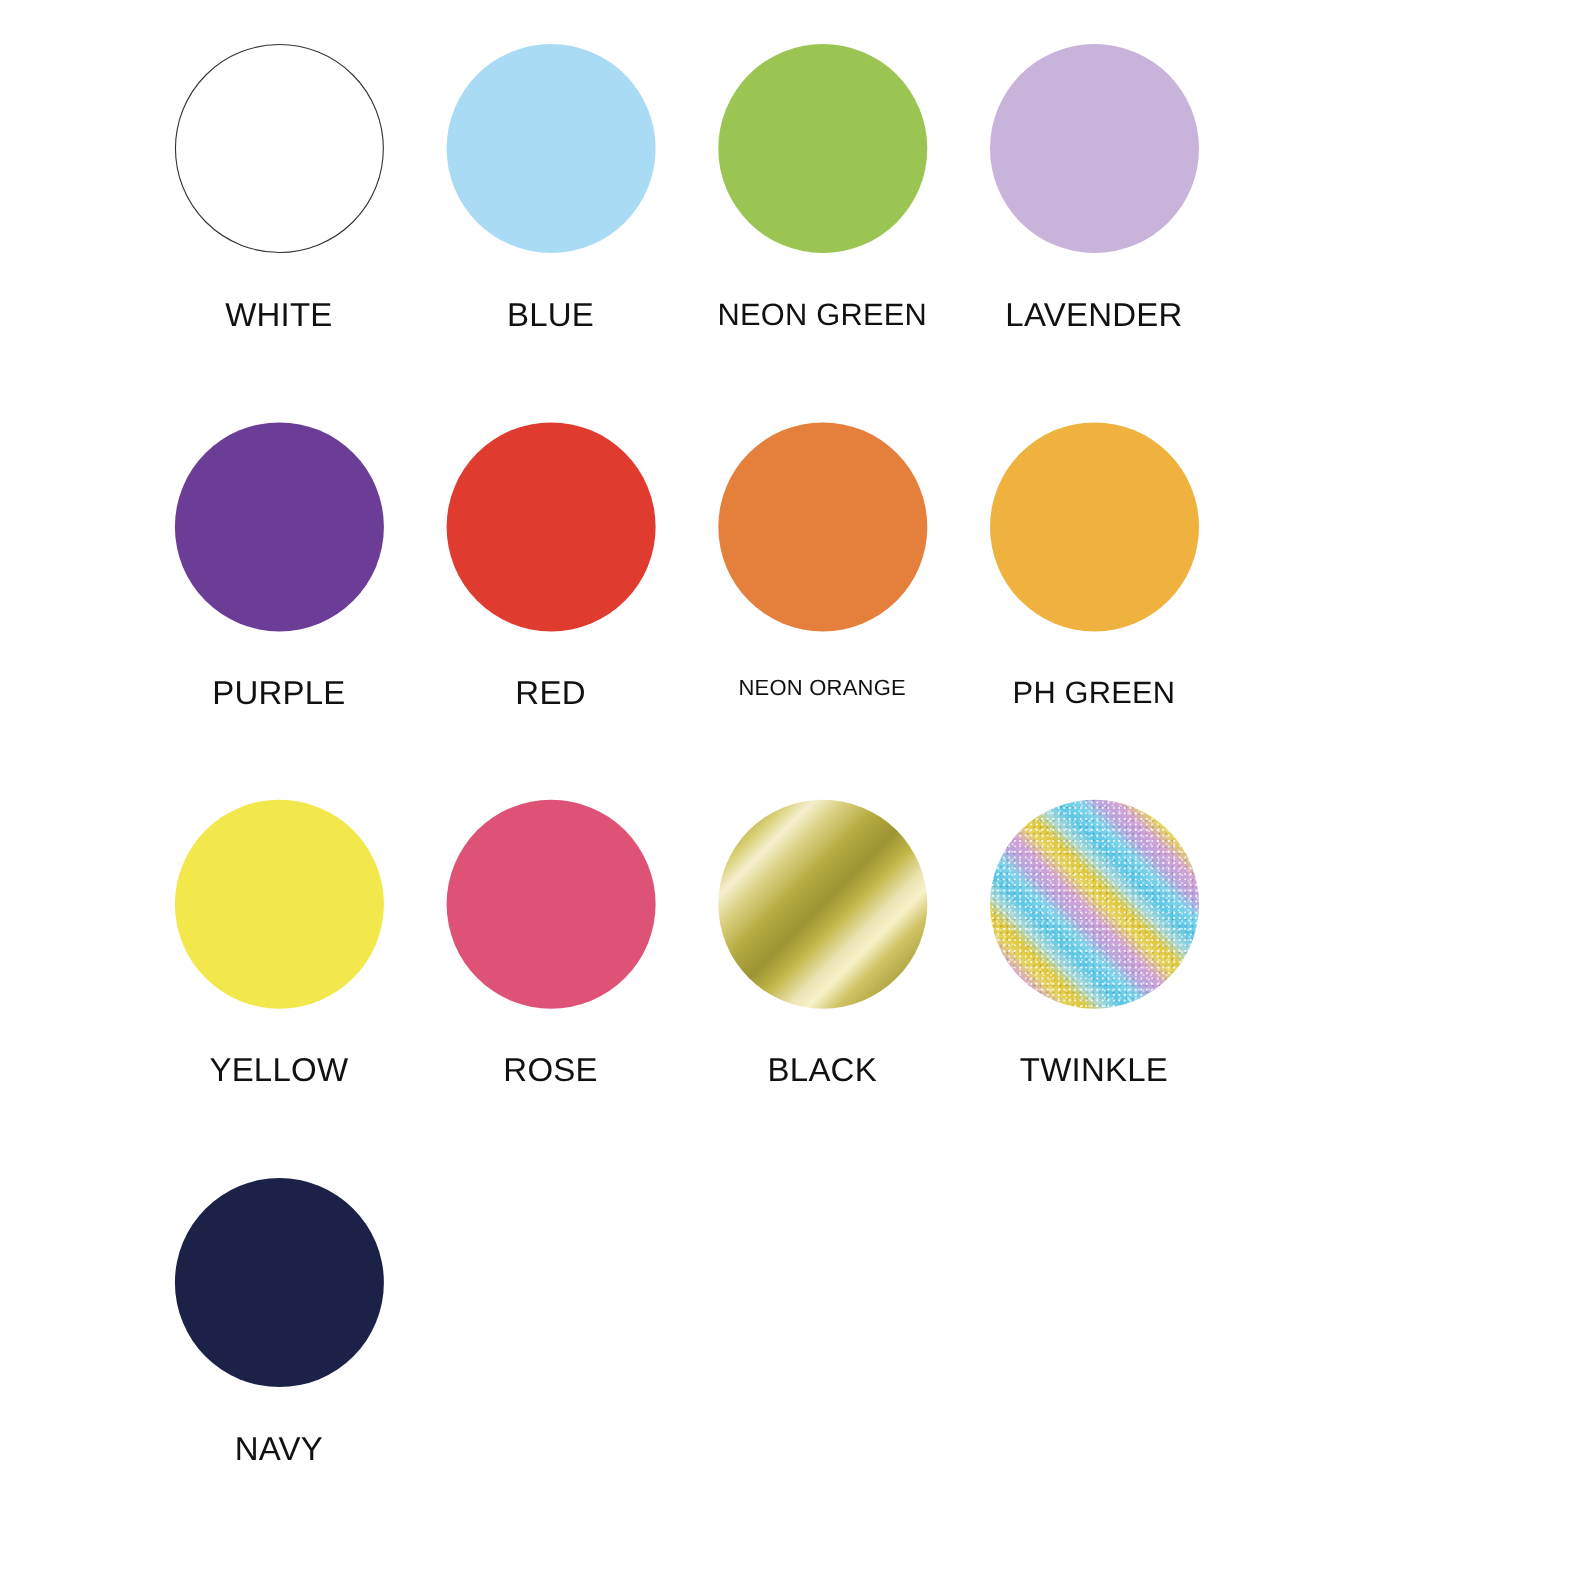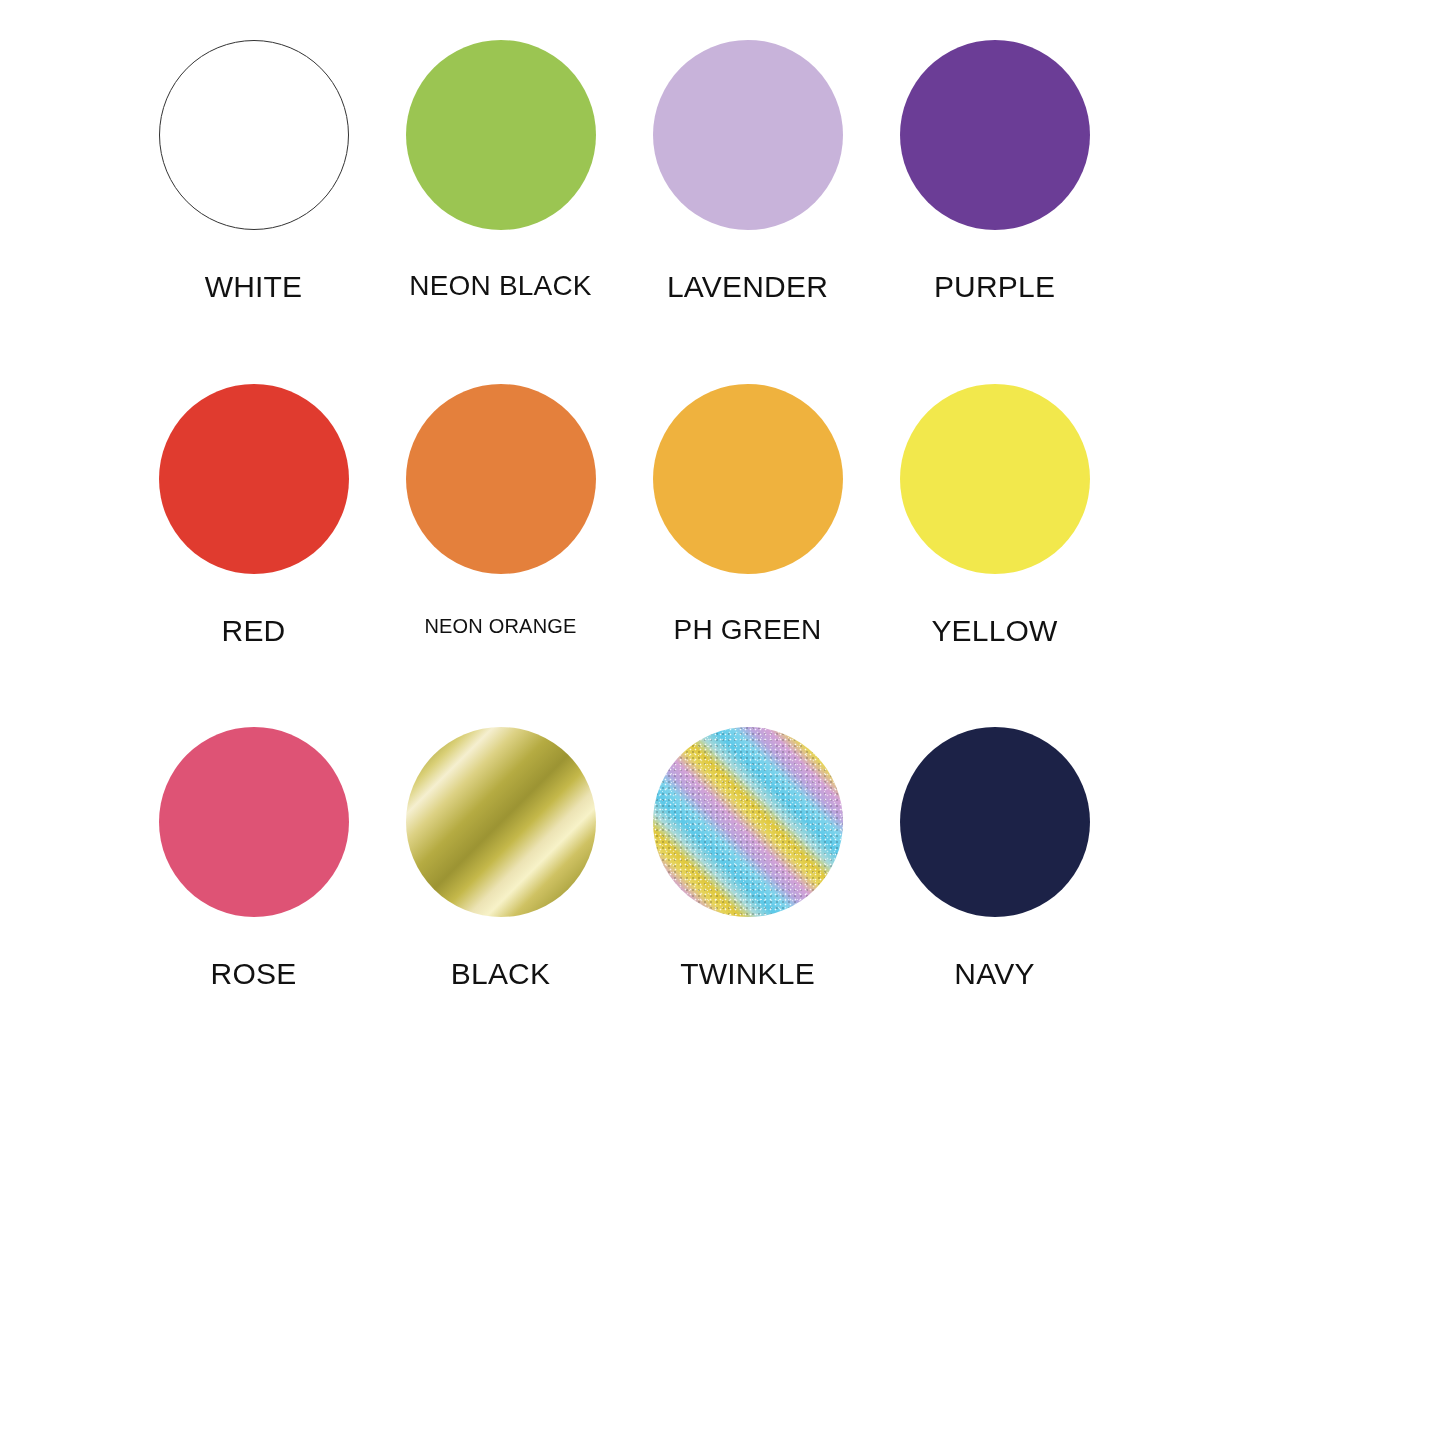--- a/index.html
+++ b/index.html
@@ -106,22 +106,26 @@
 </style>
 </head>
 <body>
 
 <div id="swatch-grid">
     <div class="swatch-cell">
       <div class="swatch-disc disc-outline" style="background: rgb(255, 255, 255);"></div>
       <div class="swatch-label">WHITE</div>
     </div>
     <div class="swatch-cell">
+      <div class="swatch-disc" style="background: rgb(169, 220, 244);"></div>
+      <div class="swatch-label">BLUE</div>
+    </div>
+    <div class="swatch-cell">
       <div class="swatch-disc" style="background: rgb(155, 197, 82);"></div>
-      <div class="swatch-label long2">NEON BLACK</div>
+      <div class="swatch-label long2">NEON GREEN</div>
     </div>
     <div class="swatch-cell">
       <div class="swatch-disc" style="background: rgb(200, 179, 218);"></div>
       <div class="swatch-label">LAVENDER</div>
     </div>
     <div class="swatch-cell">
       <div class="swatch-disc" style="background: rgb(107, 61, 150);"></div>
       <div class="swatch-label">PURPLE</div>
     </div>
     <div class="swatch-cell">

